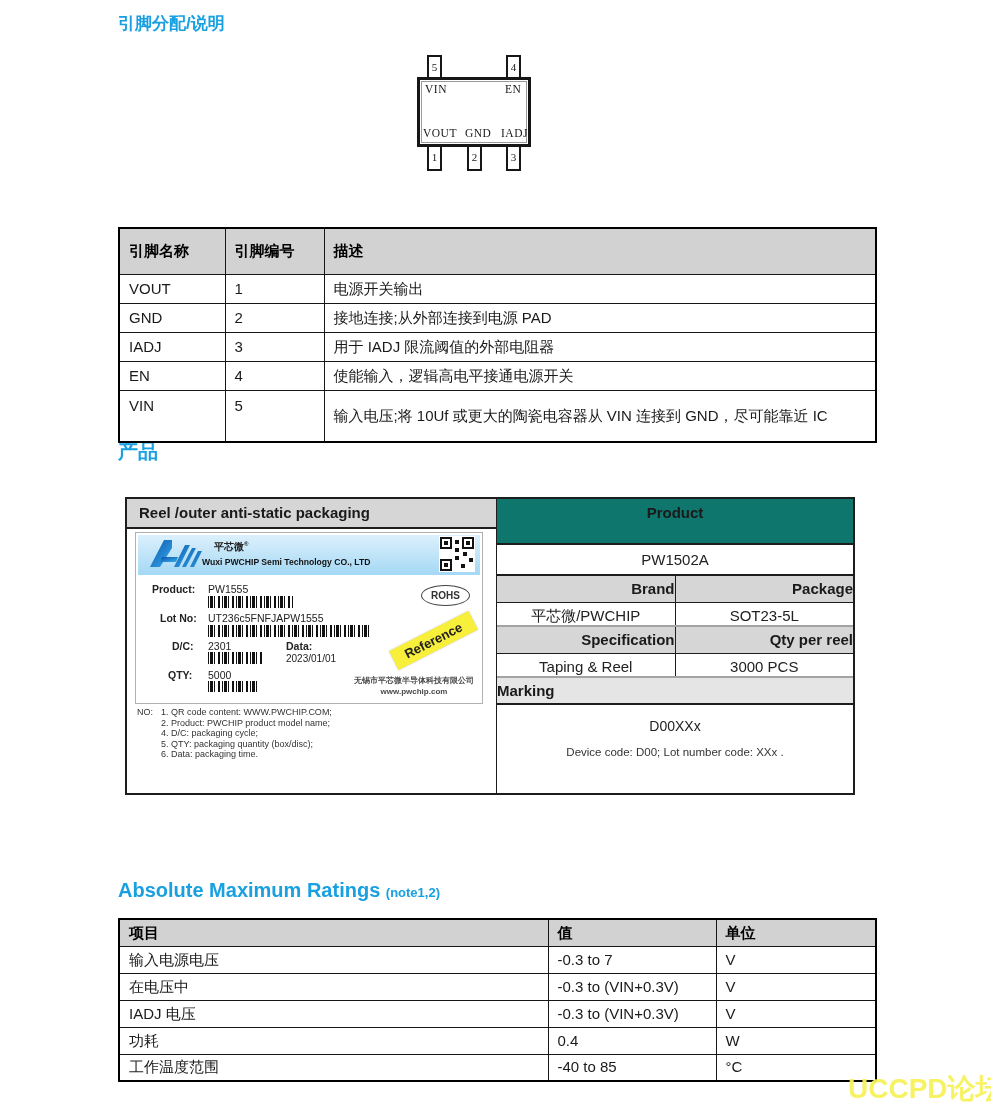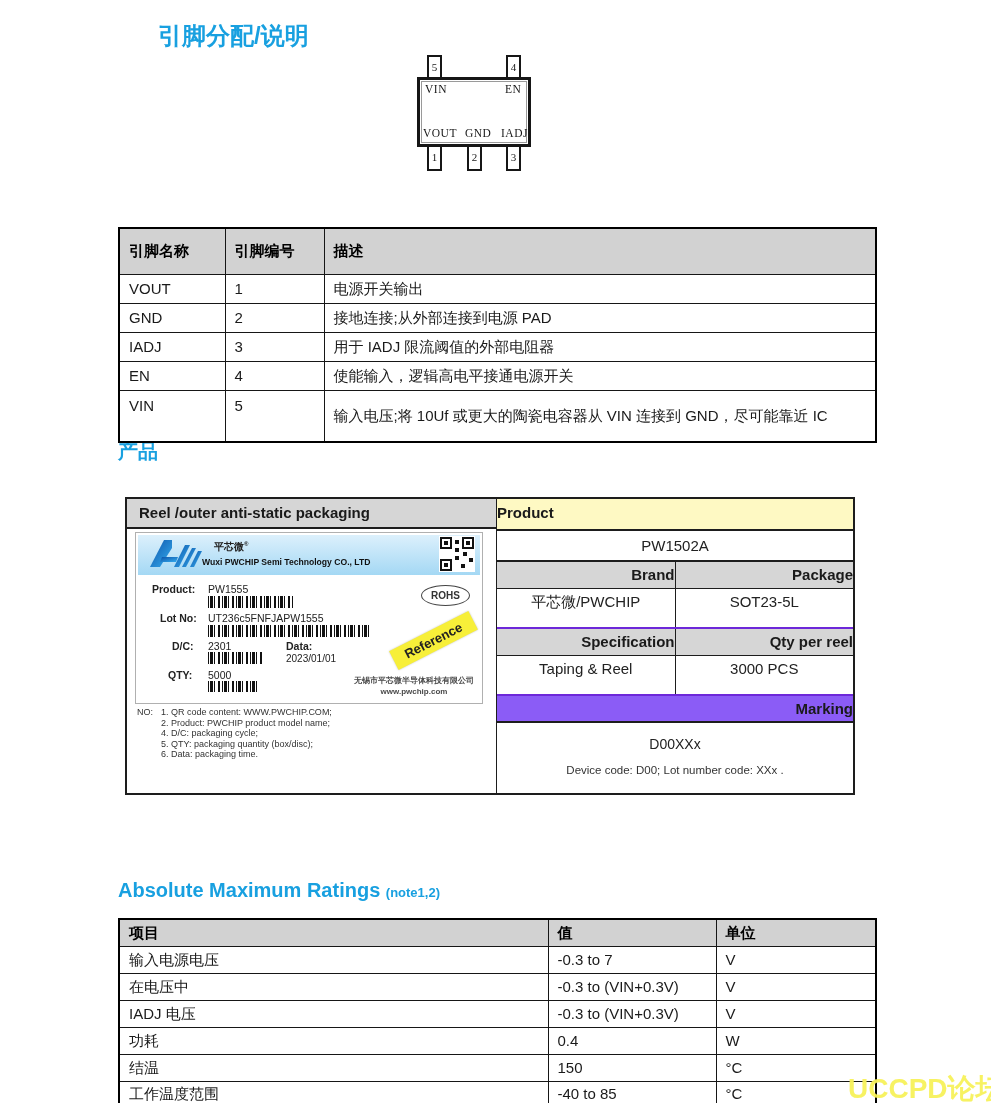--- a/index.html
+++ b/index.html
@@ -3,21 +3,21 @@
 <meta charset="utf-8">
 <style>
   * { box-sizing: border-box; margin: 0; padding: 0; }
   html,body { width: 991px; height: 1103px; }
   body {
     position: relative; overflow: hidden; background: #ffffff;
     font-family: "Liberation Sans", sans-serif; color: #1a1a1a;
   }
   
   .heading { position: absolute; left: 118px; font-weight: bold; color: #18a0e0; }
-  .h1 { top: 20px;  font-size: 24px; margin-left: 40px; }
+  .h1 { top: 12px;  font-size: 17px; }
   .h2 { top: 438px; font-size: 20px; text-align: right; }
   .h3 { top: 879px; font-size: 20px; }
   .h3 .note-sub { font-size: 13px; font-weight: bold; }
 
   
   .chip { position: absolute; left: 417px; top: 55px; width: 117px; height: 117px;
           font-family: "Liberation Serif", serif; }
   .chip-body { position: absolute; left: 0; top: 22px; width: 114px; height: 70px;
                border: 3px solid #161616; background: #fff;
                box-shadow: inset 0 0 0 1px #fff, inset 0 0 0 2px #9a9a9a; }
@@ -39,32 +39,32 @@
   .rat-table tr { height: 27px; }
 
   
   .ptable { position: absolute; left: 125px; top: 497px; width: 730px; height: 298px;
             border: 2px solid #1d1d1d; display: flex; background: #fff; }
   .pt-left { width: 370px; border-right: 1px solid #1d1d1d; display: flex; flex-direction: column; }
   .pt-left-header { height: 30px; background: #d6d6d6; border-bottom: 2px solid #1d1d1d;
             font-weight: bold; font-size: 15px; line-height: 27px; padding-left: 12px; }
   .pt-left-body { flex: 1; position: relative; }
   .pt-right { flex: 1; display: flex; flex-direction: column; }
-  .row-head { height: 32px; background: #fef9c3; border-bottom: 2px solid #1d1d1d;
-              font-weight: bold; font-size: 15px; line-height: 27px; }
+  .row-head { height: 46px; background: #0f766e; border-bottom: 2px solid #1d1d1d;
+              text-align: center; font-weight: bold; font-size: 15px; line-height: 27px; }
   .row-name { height: 31px; border-bottom: 2px solid #1d1d1d; text-align: center;
               font-size: 15px; line-height: 29px; color: #222; }
   .row-sub  { height: 27px; background: #d6d6d6; border-bottom: 1px solid #1d1d1d; display: flex; }
   .row-sub > div { flex: 1; text-align: right; font-weight: bold; font-size: 15px; line-height: 25px; }
   .row-sub > div:first-child { border-right: 1px solid #1d1d1d; }
-  .row-val  { height: 40px; border-bottom: 2px solid #6d28d9; display: flex; }
+  .row-val  { height: 24px; border-bottom: 2px solid #a3a3a3; display: flex; }
   .row-val > div { flex: 1; text-align: center; font-size: 15px; line-height: 26px; color: #222; }
   .row-val > div:first-child { border-right: 1px solid #1d1d1d; }
-  .row-mark-head { height: 27px; background: #8b5cf6; border-bottom: 2px solid #1d1d1d;
-              text-align: right; font-weight: bold; font-size: 15px; line-height: 25px; }
+  .row-mark-head { height: 27px; background: #e5e5e5; border-bottom: 2px solid #1d1d1d;
+              text-align: left; font-weight: bold; font-size: 15px; line-height: 25px; }
   .row-mark-body { flex: 1; text-align: center; padding-top: 13px; }
   .mark-code { font-size: 14px; color: #222; margin-bottom: 12px; }
   .mark-desc { font-size: 11.5px; color: #333; }
 
   
   .label-card { position: absolute; left: 8px; top: 3px; width: 348px; height: 172px;
                 border: 1px solid #b0b0b0; background: #fff; }
   .label-band { position: absolute; left: 2px; top: 2px; right: 2px; height: 40px;
                 background: linear-gradient(180deg, #dcf0fc 0%, #a4d8f4 100%); }
   .logo { position: absolute; left: 12px; top: 4px; }
@@ -288,25 +288,20 @@
     <td>IADJ 电压</td>
     <td>-0.3 to (VIN+0.3V)</td>
     <td>V</td>
   </tr>
   <tr>
     <td>功耗</td>
     <td>0.4</td>
     <td>W</td>
   </tr>
   <tr>
-    <td>结温</td>
-    <td>150</td>
-    <td>°C</td>
-  </tr>
-  <tr>
     <td>工作温度范围</td>
     <td>-40 to 85</td>
     <td>°C</td>
   </tr>
 </tbody>
   </table>
 
 <div class="watermark">UCCPD论坛</div>
 
 </body></html>

